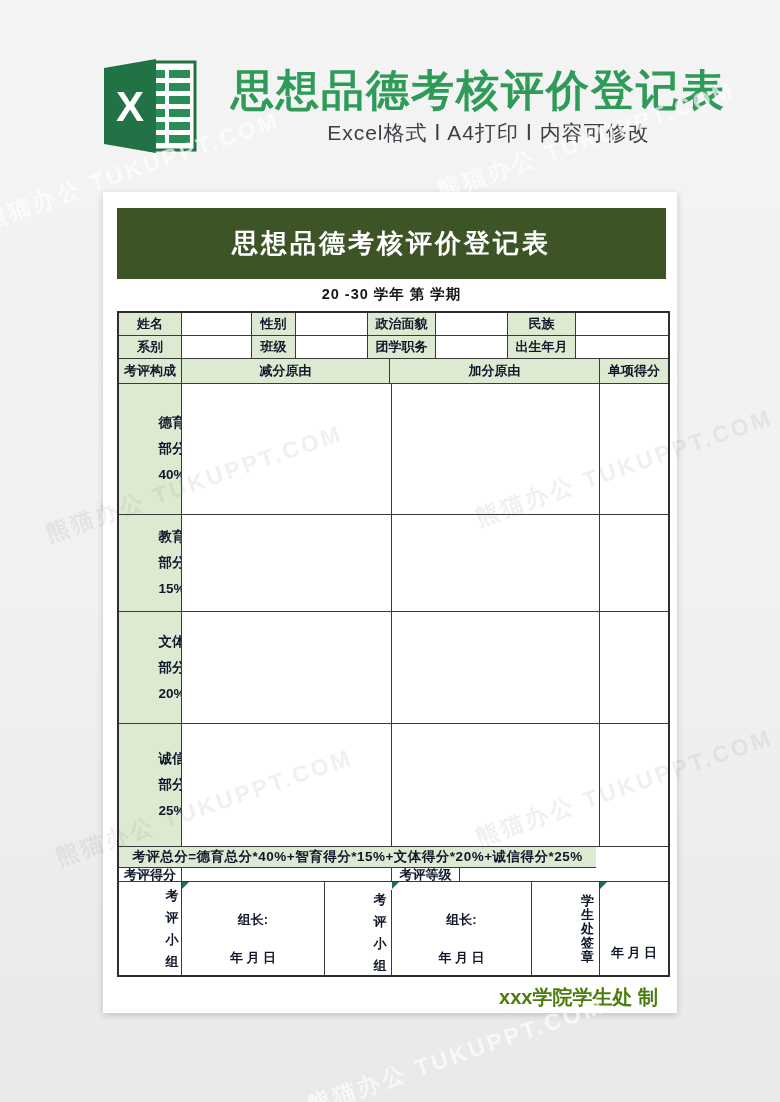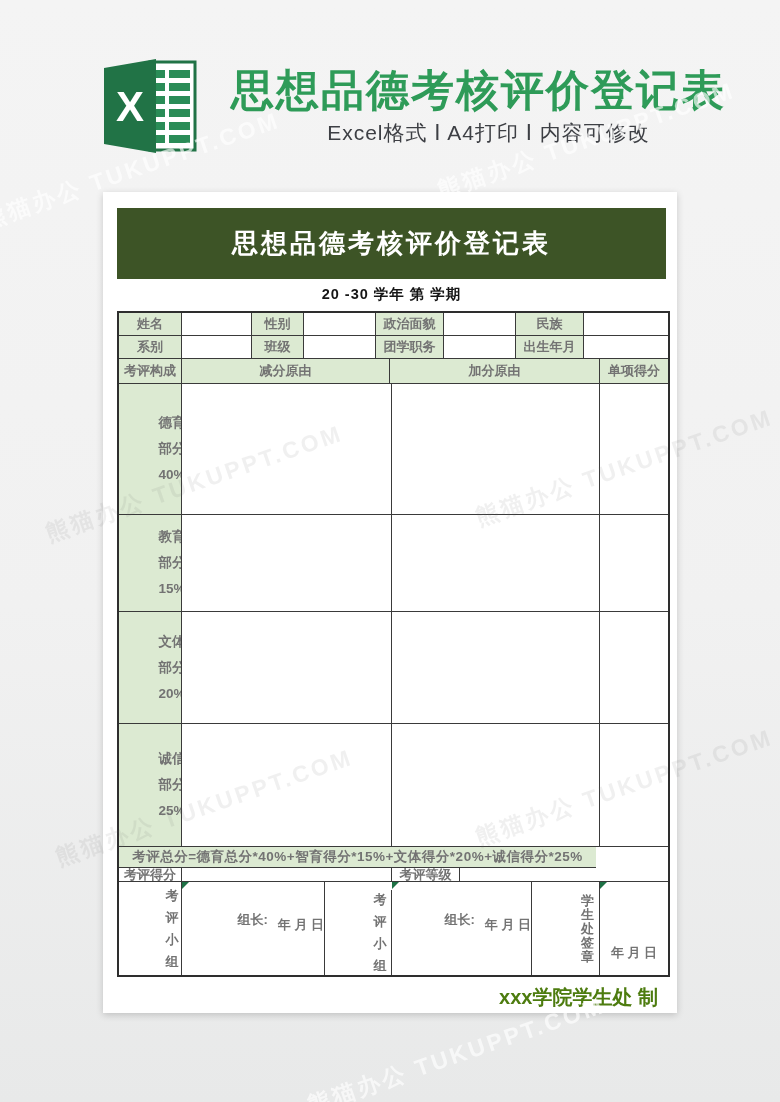--- a/index.html
+++ b/index.html
@@ -28,40 +28,40 @@
   .banner-text{color:#ffffff;font-size:26px;font-weight:700;letter-spacing:3px;}
   .semester{position:absolute;left:14px;top:93px;width:549px;text-align:center;
             font-size:14.5px;font-weight:600;color:#161616;letter-spacing:1px;}
 
   
   .grid{position:absolute;left:14px;top:119px;width:549px;border:2px solid #2e2e2e;
         background:#ffffff;box-sizing:content-box;}
   .row{display:flex;}
   .cell{box-sizing:border-box;border-right:1px solid #3a3a3a;border-bottom:1px solid #3a3a3a;
         display:flex;align-items:center;justify-content:center;position:relative;
-        font-size:13px;font-weight:600;color:#737373;overflow:hidden;}
+        font-size:13px;font-weight:600;color:#0f172a;overflow:hidden;}
   .row .cell:last-child{border-right:none;}
   .row:last-child .cell{border-bottom:none;}
   .g{background:#dcead2;}
   .multiline{white-space:pre-line;text-align:center;padding-left:44px;}
 
   .r-info{height:23px;} .r-head{height:25px;}
   .r-s1{height:131px;} .r-s2{height:97px;} .r-s3{height:112px;} .r-s4{height:123px;}
   .r-formula{height:21px;} .r-score{height:14px;} .r-bottom{height:93px;}
 
-  .c1{width:63px;} .c2{width:70px;} .c3{width:52px;} .c4{width:72px;}
+  .c1{width:63px;} .c2{width:70px;} .c3{width:44px;} .c4{width:72px;}
   .c5{width:68px;} .c6{width:72px;} .c7{width:68px;} .c8{flex:1;}
   .w-plus{width:210px;} .w-minus{width:208px;} .w-one{width:68px;}
   .sec-label{line-height:26px;font-size:13.5px;}
   .formula-cell{width:477px;font-size:13.5px;font-weight:700;letter-spacing:0.5px;}
 
   .b1{width:63px;} .b2{width:143px;} .b3{width:67px;margin-top:8px;} .b4{width:140px;}
   .b5{width:68px;} .b6{flex:1;}
   .group-label{line-height:22px;font-size:13px;}
-  .leader-cell{flex-direction:row;justify-content:flex-end;padding-bottom:8px;gap:10px;}
+  .leader-cell{flex-direction:column;justify-content:flex-end;padding-bottom:8px;gap:10px;}
   .leader-cell .leader{margin-bottom:10px;}
   .stamp-cell{line-height:14px;}
   .date-cell{align-items:flex-end;justify-content:center;padding-bottom:13px;}
   .corner{position:absolute;top:0;left:0;width:0;height:0;
           border-top:7px solid #1e7145;border-right:7px solid transparent;}
 
   .footer-note{position:absolute;right:19px;top:792px;font-size:20px;font-weight:700;color:#4d7c0f;}
 </style>
 </head>
 <body>

